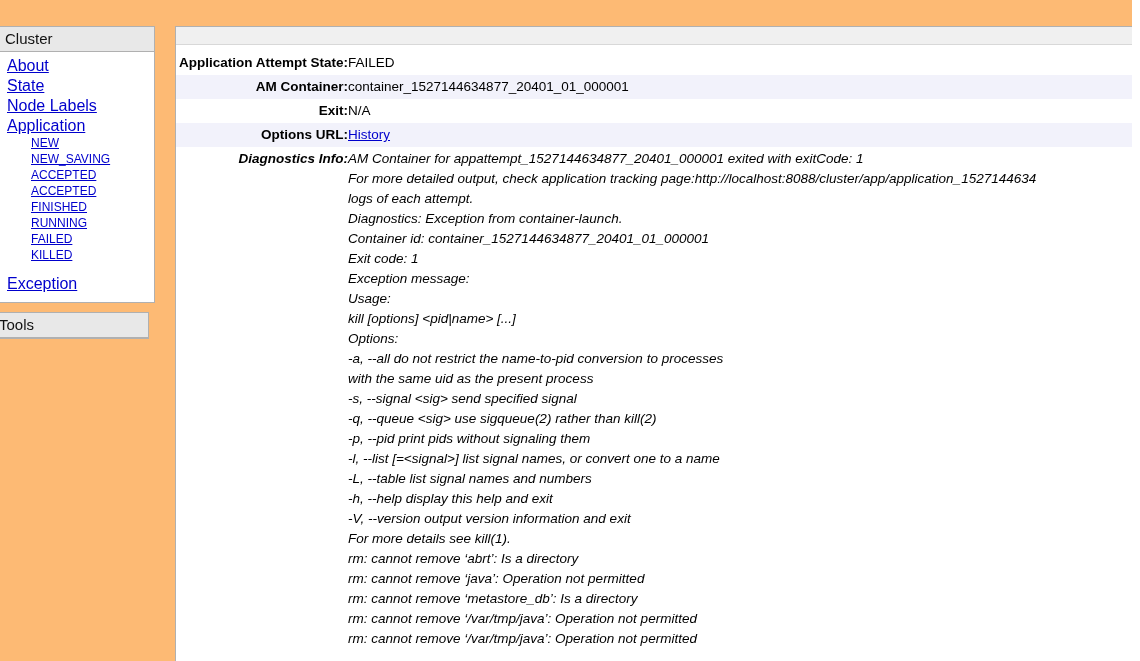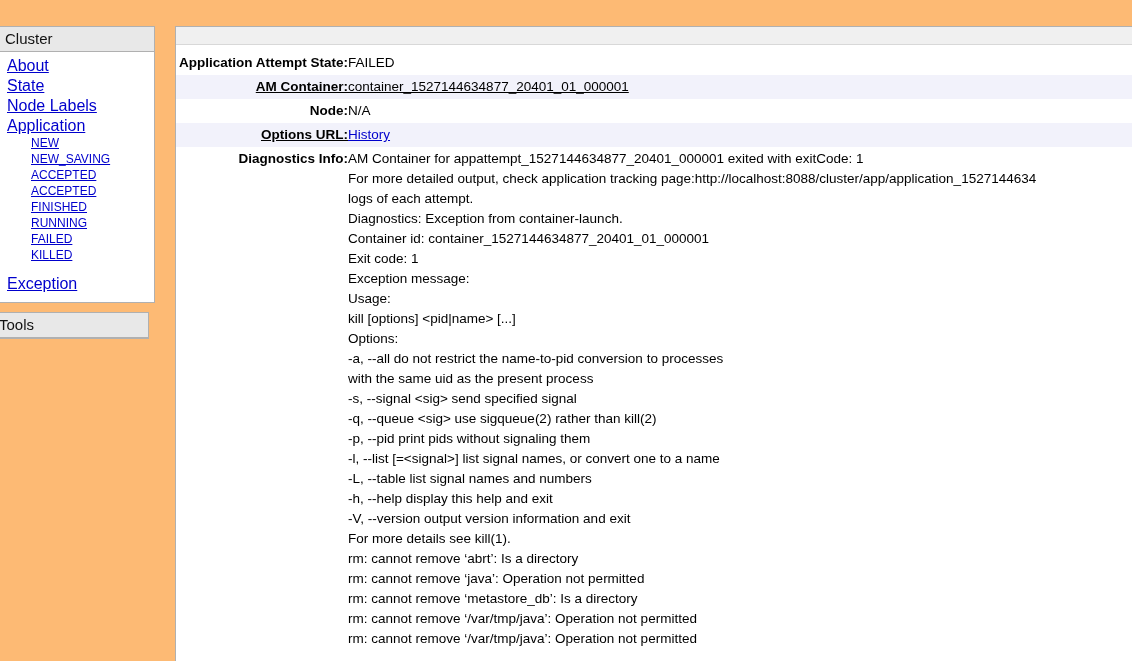--- a/index.html
+++ b/index.html
@@ -112,24 +112,24 @@
     font-weight: bold;
     padding-right: 8px;
     white-space: normal;
   }
   td.val {
     padding-left: 6px;
     white-space: nowrap;
   }
   tr.alt td {
     background: #f2f2fb;
-    text-decoration: underline;
   }
   tr.diag td {
     padding-top: 2px;
+    font-style: italic;
   }
   .diag-lines div {
     line-height: 20px;
     white-space: nowrap;
   }
   a.hist {
     color: #0000cc;
     text-decoration: underline;
     cursor: pointer;
   }
@@ -202,21 +202,21 @@
       <tbody>
           <tr>
         <td class="key">Application Attempt State:</td>
         <td class="val">FAILED</td>
       </tr>
       <tr class="alt">
         <td class="key">AM Container:</td>
         <td class="val">container_1527144634877_20401_01_000001</td>
       </tr>
       <tr>
-        <td class="key">Node:</td>
+        <td class="key">Exit:</td>
         <td class="val">N/A</td>
       </tr>
       <tr class="alt">
         <td class="key">Options URL:</td>
         <td class="val">
           <a class="hist">History</a>
         </td>
       </tr>
       <tr class="diag">
         <td class="key">Diagnostics Info:</td>

